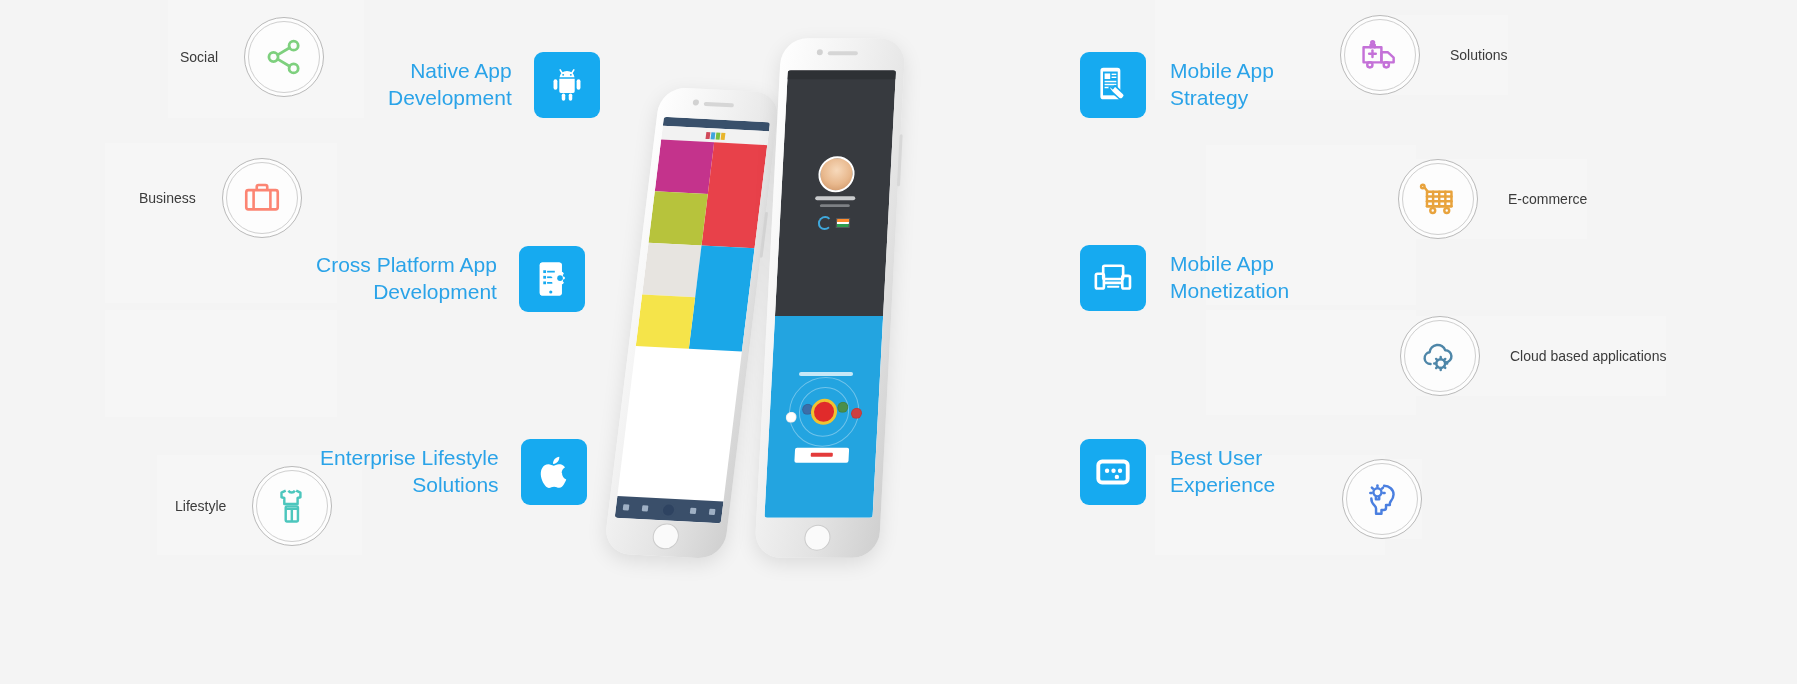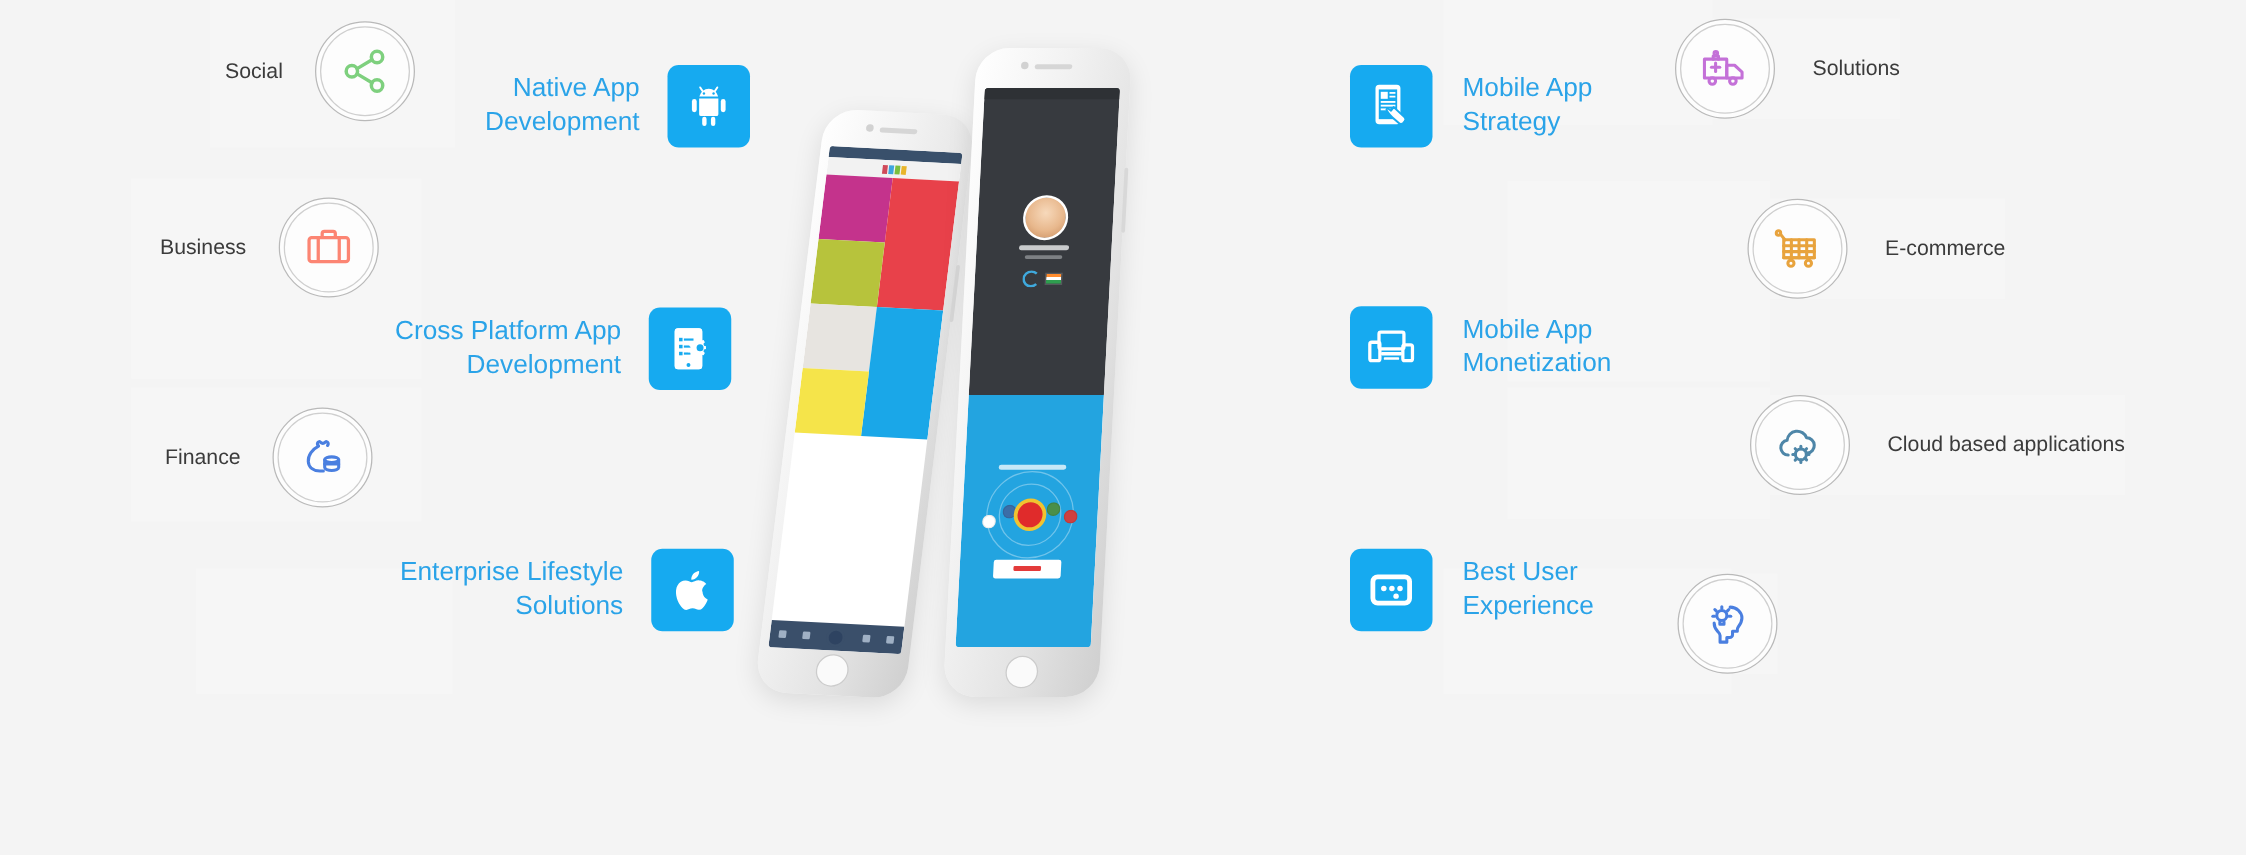--- a/index.html
+++ b/index.html
@@ -49,21 +49,21 @@
   .circle::after {
     content: "";
     position: absolute;
     left: 3px; top: 3px; right: 3px; bottom: 3px;
     border-radius: 50%;
     border: 1.5px solid #cfcfcf;
   }
   .circle svg { width: 42px; height: 42px; display: block; position: relative; z-index: 2; }
 
   .industry-label {
-    font-size: 17px;
+    font-size: 14px;
     color: #3b3b3b;
     white-space: nowrap;
     line-height: 1.35;
   }
   .industry.left .industry-label  { margin-right: 26px; text-align: right; }
   .industry.right .industry-label { margin-left: 30px;  text-align: left;  }
 
   
   .service {
     position: absolute;
@@ -335,45 +335,45 @@
       <svg viewBox="0 0 24 24" fill="none" stroke="#7ed07e" stroke-width="1.6" stroke-linecap="round">
         <circle cx="17.5" cy="5.5" r="2.6"></circle>
           <circle cx="17.5" cy="18.5" r="2.6"></circle>
           <circle cx="6" cy="12" r="2.6"></circle>
         <line x1="8.4" y1="10.8" x2="15.2" y2="6.7"></line>
           <line x1="8.4" y1="13.2" x2="15.2" y2="17.3"></line>
       </svg>
     </span>
   </div>
 
-  <div class="industry left" style="left:128px; top:158px;">
+  <div class="industry left" style="left:139px; top:158px;">
     <span class="industry-label">Business</span>
     <span class="circle">
       <svg viewBox="0 0 24 24" fill="none" stroke="#fc8573" stroke-width="1.5" stroke-linejoin="round">
         <rect x="3" y="7.5" width="18" height="11" rx="1.2"></rect>
         <path d="M9 7.5V5.6a1 1 0 0 1 1-1h4a1 1 0 0 1 1 1V7.5"></path>
         <line x1="7.2" y1="7.5" x2="7.2" y2="18.5"></line>
           <line x1="16.8" y1="7.5" x2="16.8" y2="18.5"></line>
       </svg>
     </span>
   </div>
 
-  <div class="industry left" style="left:132px; top:326px;">
-    <span class="industry-label">Finance</span>
-    <span class="circle">
-      <svg viewBox="0 0 24 24" fill="none" stroke="#4a7fe0" stroke-width="1.4" stroke-linejoin="round" stroke-linecap="round">
-        <path d="M10 6.5c-.8-1 .2-2.3 1-1.5.7.7 1.6.7 2.3 0 .8-.8 1.8.5 1 1.5"></path>
-        <path d="M10.2 6.8C7.4 8.2 5.3 11 5.5 13.9c.2 2.7 2.4 4.3 5.3 4.3h1.6"></path>
-        <ellipse cx="16.2" cy="13" rx="3.2" ry="1.3"></ellipse>
-        <path d="M13 13v3.6c0 .7 1.4 1.3 3.2 1.3s3.2-.6 3.2-1.3V13"></path>
-        <line x1="13" y1="15" x2="19.4" y2="15"></line>
-      </svg>
-    </span>
-  </div>
-
+
+  <div class="industry left" style="left:175px; top:466px;">
+    <span class="industry-label">Lifestyle</span>
+    <span class="circle">
+      <svg viewBox="0 0 24 24" fill="none" stroke="#4cc6bd" stroke-width="1.4" stroke-linejoin="round">
+        <path d="M8.4 3.2 6 4.4v2.6l1.6.4v3.4h7.6V7.4l1.6-.4V4.4l-2.4-1.2"></path>
+        <path d="M10 3.2a2 2 0 0 0 3.6 0"></path>
+        <rect x="8.4" y="12.2" width="7" height="8.6" rx="0.6"></rect>
+        <line x1="11.9" y1="13.6" x2="11.9" y2="20.8"></line>
+        <line x1="8.4" y1="13.6" x2="15.4" y2="13.6"></line>
+      </svg>
+    </span>
+  </div>
 
   <div class="service left" style="left:388px; top:28px;">
     <span class="service-label">Native App
 Development</span>
     <span class="tile">
       <svg viewBox="0 0 24 24" fill="#ffffff">
         <path d="M7.6 8.4h8.8v7.2a.9.9 0 0 1-.9.9H8.5a.9.9 0 0 1-.9-.9z"></path>
         <rect x="4.3" y="8.7" width="2.2" height="6" rx="1.1"></rect>
         <rect x="17.5" y="8.7" width="2.2" height="6" rx="1.1"></rect>
         <rect x="9" y="16.8" width="2" height="4.2" rx="1"></rect>

